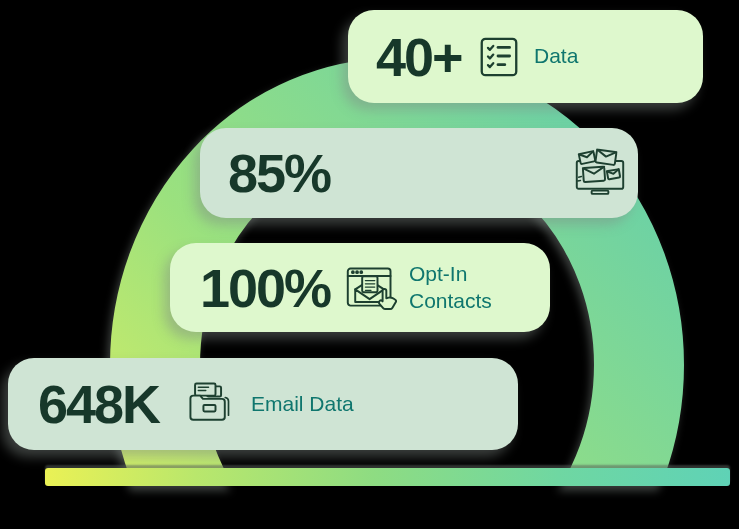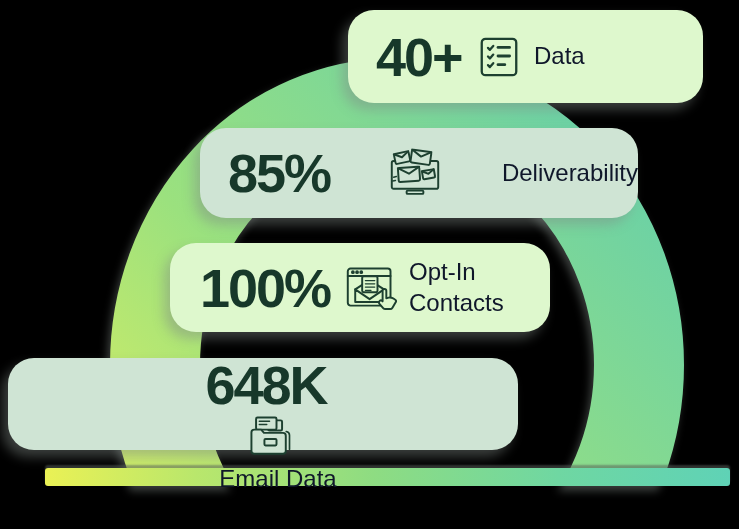--- a/index.html
+++ b/index.html
@@ -21,35 +21,35 @@
   .card{
     position:absolute;z-index:2;display:flex;align-items:center;
     border-radius:26px;box-shadow:-6px 7px 12px rgba(128,138,132,.45);
     color:#17382a;
   }
   .card-light{background:#def8cd;}
   .card-sage{background:#cfe4d4;}
   .card-1{left:348px;top:10px;width:327px;height:93px;padding-left:28px;}
   .card-2{left:200px;top:128px;width:410px;height:90px;padding-left:28px;justify-content:space-between;}
   .card-3{left:170px;top:243px;width:362px;height:89px;padding-left:18px;}
-  .card-4{left:8px;top:358px;width:480px;height:92px;padding-left:30px;flex-direction:column;}
+  .card-4{left:8px;top:358px;width:480px;height:92px;padding-left:30px;}
   .stat-value{
     font-size:54px;font-weight:bold;letter-spacing:-2px;color:#17382a;
     flex:0 0 auto;line-height:1;
   }
   .card-1 .stat-value{width:100px;}
   .card-2 .stat-value{width:112px;}
   .card-3 .stat-value{width:145px;margin-left:12px;}
   .card-4 .stat-value{width:145px;}
   .stat-icon{flex:0 0 auto;width:52px;height:52px;margin-right:12px;}
   .card-1 .stat-icon{width:46px;height:46px;margin-right:12px;}
   .card-4 .stat-icon{margin-right:16px;}
   .stat-icon svg{display:block;width:100%;height:100%;}
   .stat-label{
-    font-size:24px;font-weight:500;line-height:1.28;color:#0f172a;
+    font-size:21px;font-weight:500;line-height:1.28;color:#0f766e;
     white-space:nowrap;
   }
   .stat-label span{display:block;}
   .stat-label span:empty{display:none;}
 </style>
 </head>
 <body>
 
 <div class="stage">
 
@@ -104,24 +104,20 @@
           <rect x="10" y="20" width="23" height="15" rx="1.5" fill="#cfe4d4"></rect>
           <path d="M10 20l11.5 6.8L33 20"></path>
         </g>
         <g transform="rotate(-10 42 27)">
           <rect x="36" y="23" width="13" height="9" rx="1.2" fill="#cfe4d4"></rect>
           <path d="M36 23l6.5 4 6.5-4"></path>
         </g>
         <path d="M5 30.5l3-.8M4 34.5l3-.5" stroke-width="1.6"></path>
       </svg>
     </div>
-    <div class="stat-label">
-      <span>Deliverability</span>
-
-    </div>
   </div>
 
   <div class="card card-light card-3">
     <div class="stat-value">100%</div>
     <div class="stat-icon">
       <svg viewBox="0 0 56 52" fill="none" stroke="#1d4030" stroke-width="2.1" stroke-linecap="round" stroke-linejoin="round">
         <rect x="3" y="5" width="46" height="40" rx="3"></rect>
         <path d="M3 13h46"></path>
         <circle cx="8.5" cy="9" r="1" fill="#1d4030"></circle>
         <circle cx="13" cy="9" r="1" fill="#1d4030"></circle>

